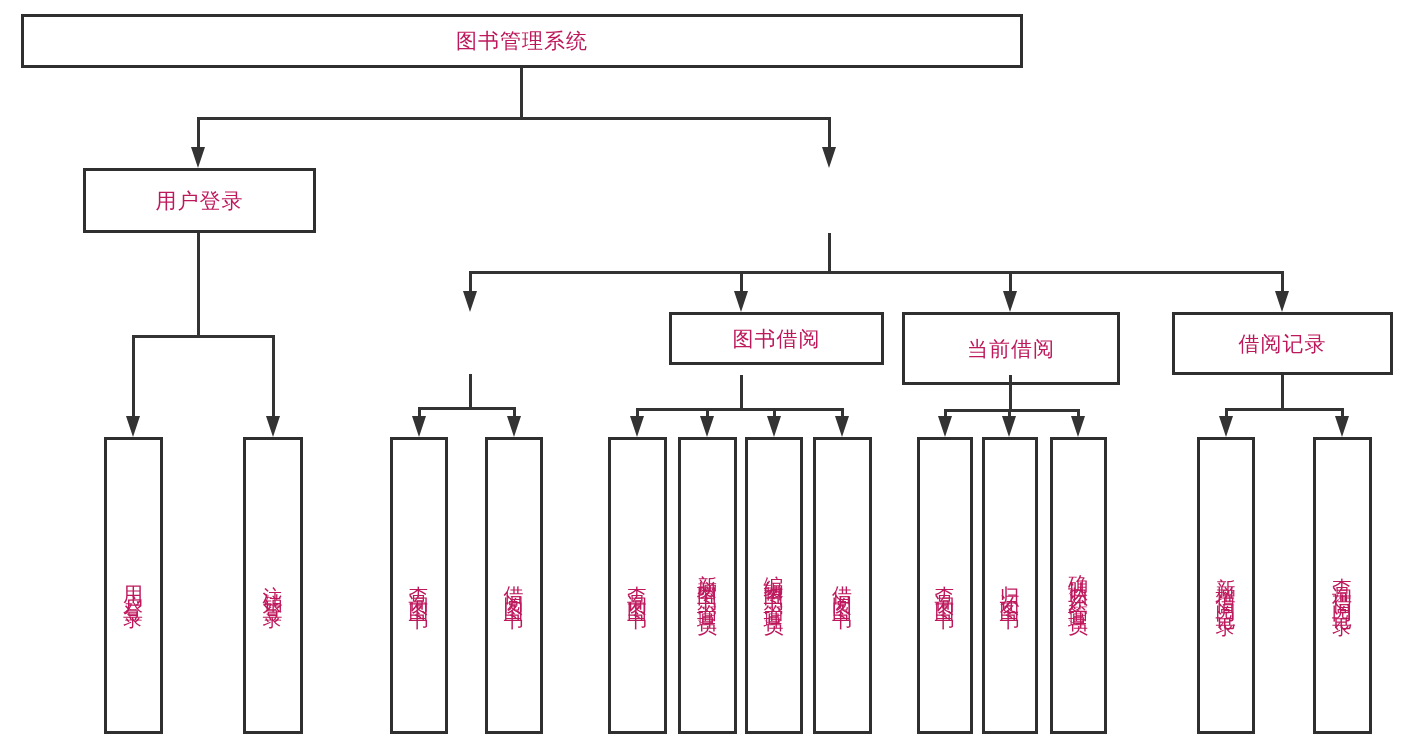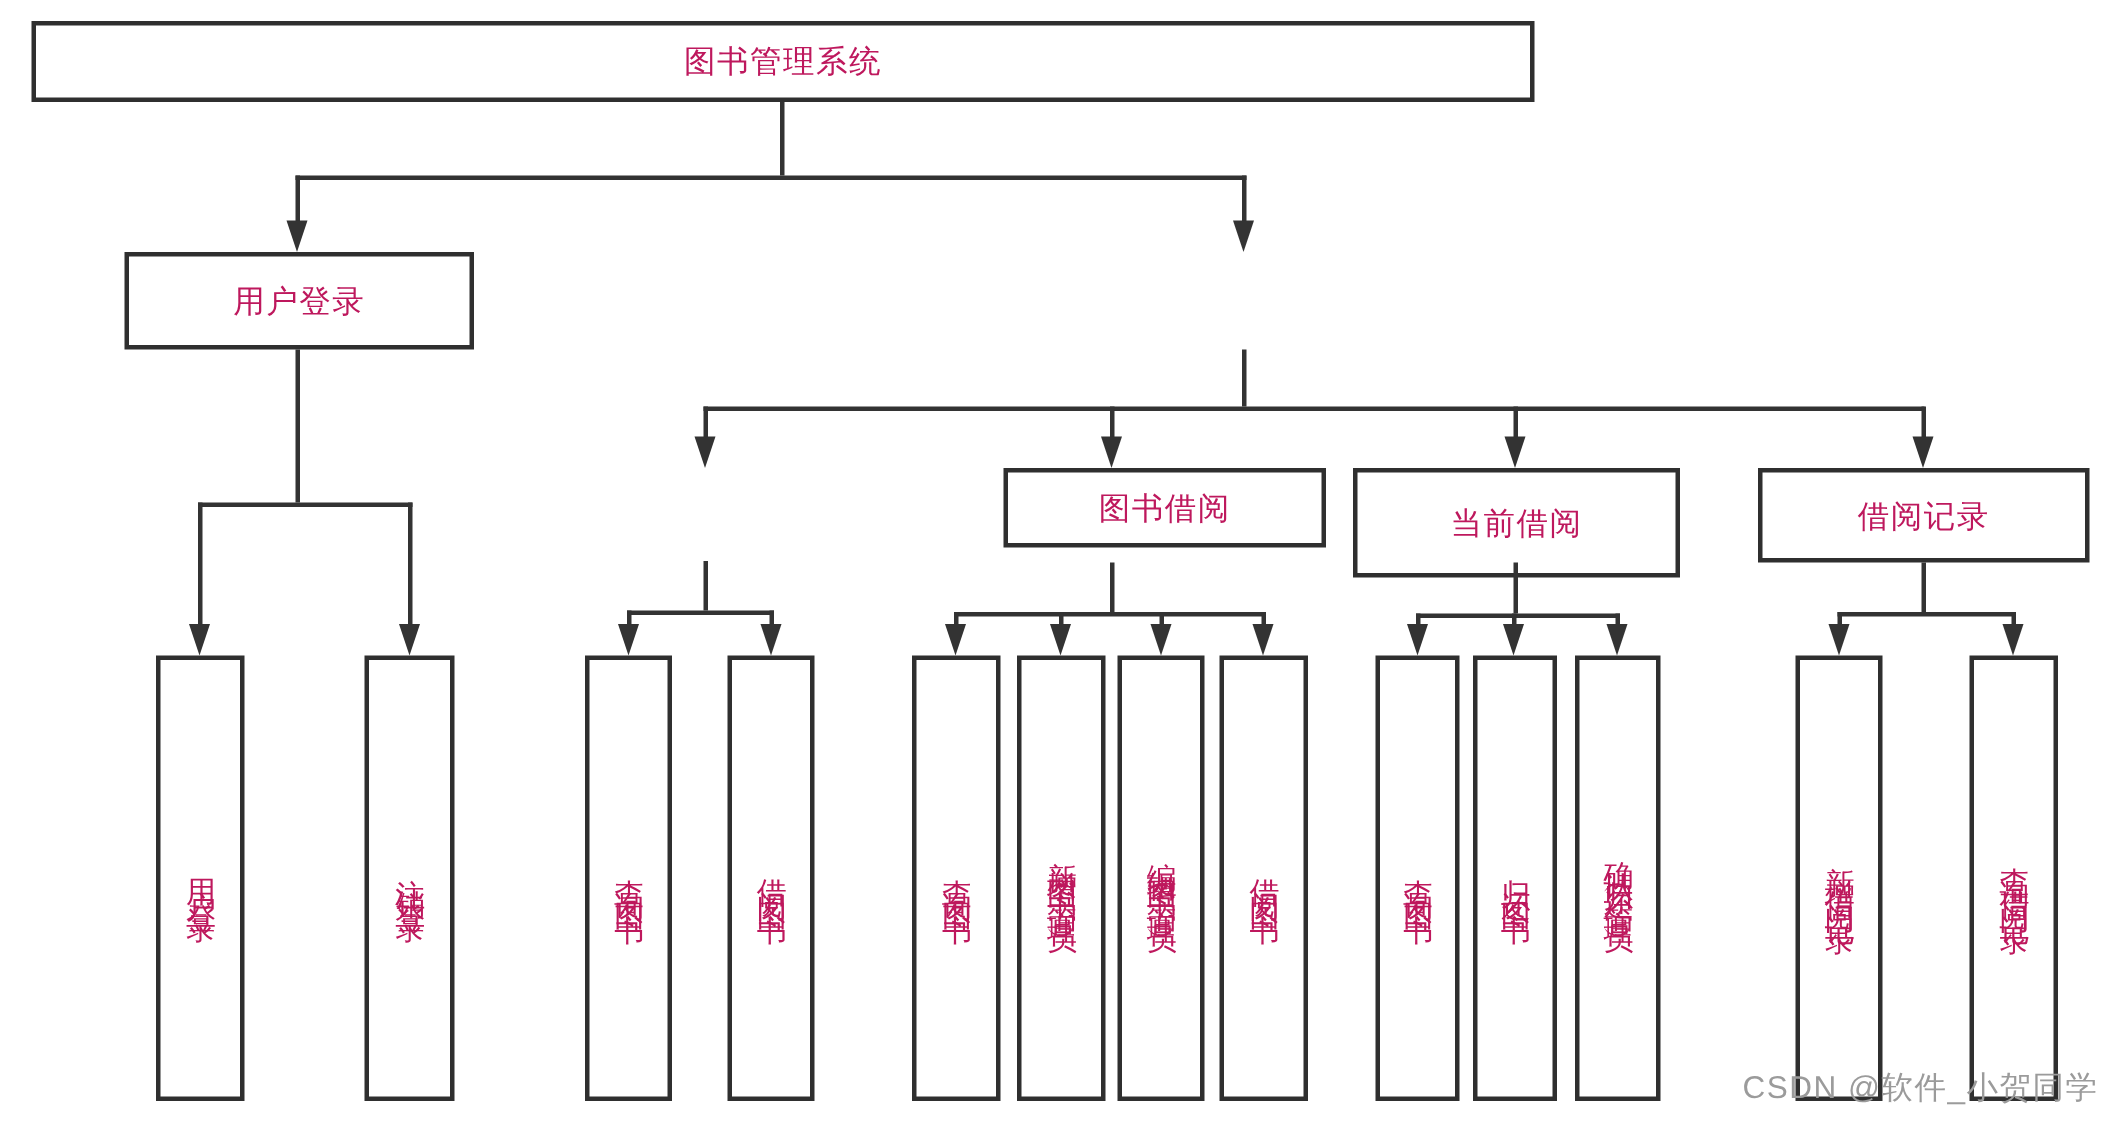--- a/index.html
+++ b/index.html
@@ -148,14 +148,13 @@
   <div class="vline" style="left:1077px;top:409px;height:11px;"></div>
   <div class="ah" style="left:1071px;top:416px;"></div>
 
   <div class="vline" style="left:1281px;top:375px;height:33px;"></div>
   <div class="hline" style="left:1225px;top:408px;width:118px;"></div>
   <div class="vline" style="left:1225px;top:408px;height:12px;"></div>
   <div class="ah" style="left:1219px;top:416px;"></div>
   <div class="vline" style="left:1341px;top:408px;height:12px;"></div>
   <div class="ah" style="left:1335px;top:416px;"></div>
 
-  <div id="watermark">CSDN @软件_小贺同学</div>
 </div>
 
 </body></html>

